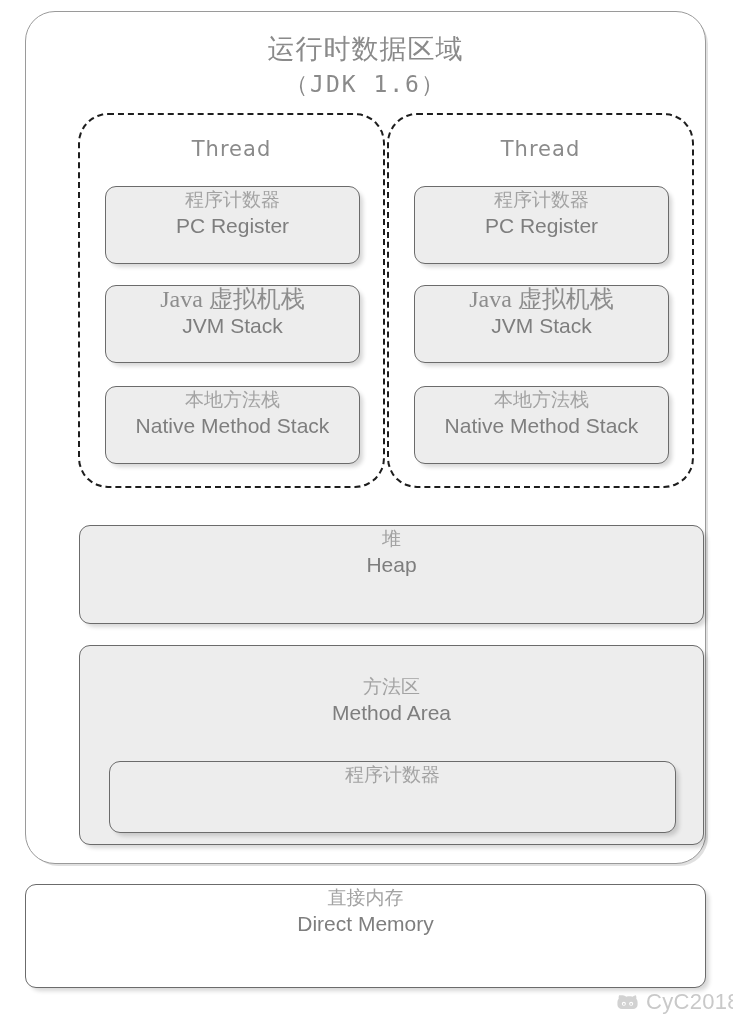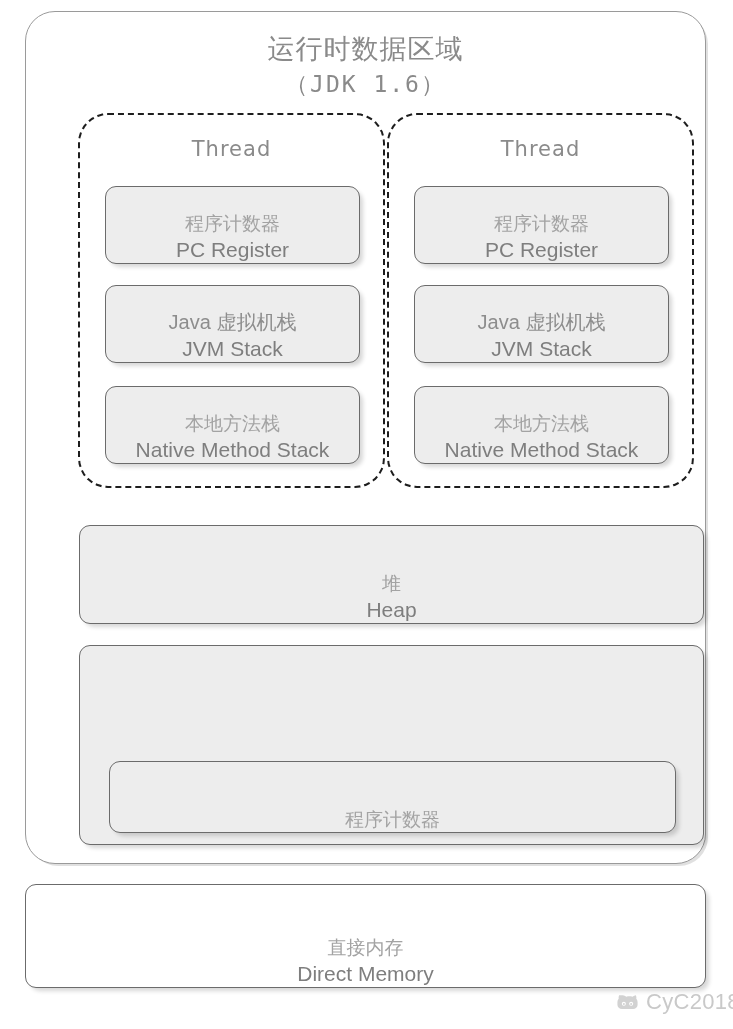--- a/index.html
+++ b/index.html
@@ -78,44 +78,45 @@
 
   
   .node {
     background: #ededed;
     border: 1.4px solid #6b6b6b;
     border-radius: 11px;
     box-shadow: 4px 4px 4px -1px rgba(0,0,0,0.16);
     display: flex;
     flex-direction: column;
     align-items: center;
-    justify-content: flex-end;
+    justify-content: flex-start;
   }
   .node.plain {
     background: #ffffff;
   }
   .node .cn {
     color: #a3a3a3;
     font-size: 19px;
     line-height: 25px;
     font-family: "DejaVu Serif", "Liberation Serif", serif;
     white-space: nowrap;
   }
   .node .en {
     color: #7e7e7e;
     font-size: 21px;
     line-height: 27px;
     font-family: "Liberation Sans", "DejaVu Sans", sans-serif;
     white-space: nowrap;
   }
   .node .mix {
     color: #8d8d8d;
-    font-size: 20px;
+    font-size: 24px;
     line-height: 26px;
     white-space: nowrap;
+    font-family: Liberation Serif, serif;
   }
 
   
   .thread-node { left: 25px; width: 255px; height: 78px; }
   .tn1 { top: 71px; }
   .tn2 { top: 170px; }
   .tn3 { top: 271px; }
 
   
   .heap-box {
@@ -230,20 +231,24 @@
       <div class="en">Native Method Stack</div>
     </div>
   </div>
 
   <div class="abs node heap-box">
     <div class="cn">堆</div>
     <div class="en">Heap</div>
   </div>
 
   <div class="abs node method-area-box">
+    <div class="method-area-label">
+      <div class="cn">方法区</div>
+      <div class="en">Method Area</div>
+    </div>
 
     <div class="abs node rcp-box">
       <div class="cn">程序计数器</div>
     </div>
   </div>
 
 </div>
 
 <div class="abs node plain direct-memory-box">
   <div class="cn">直接内存</div>

